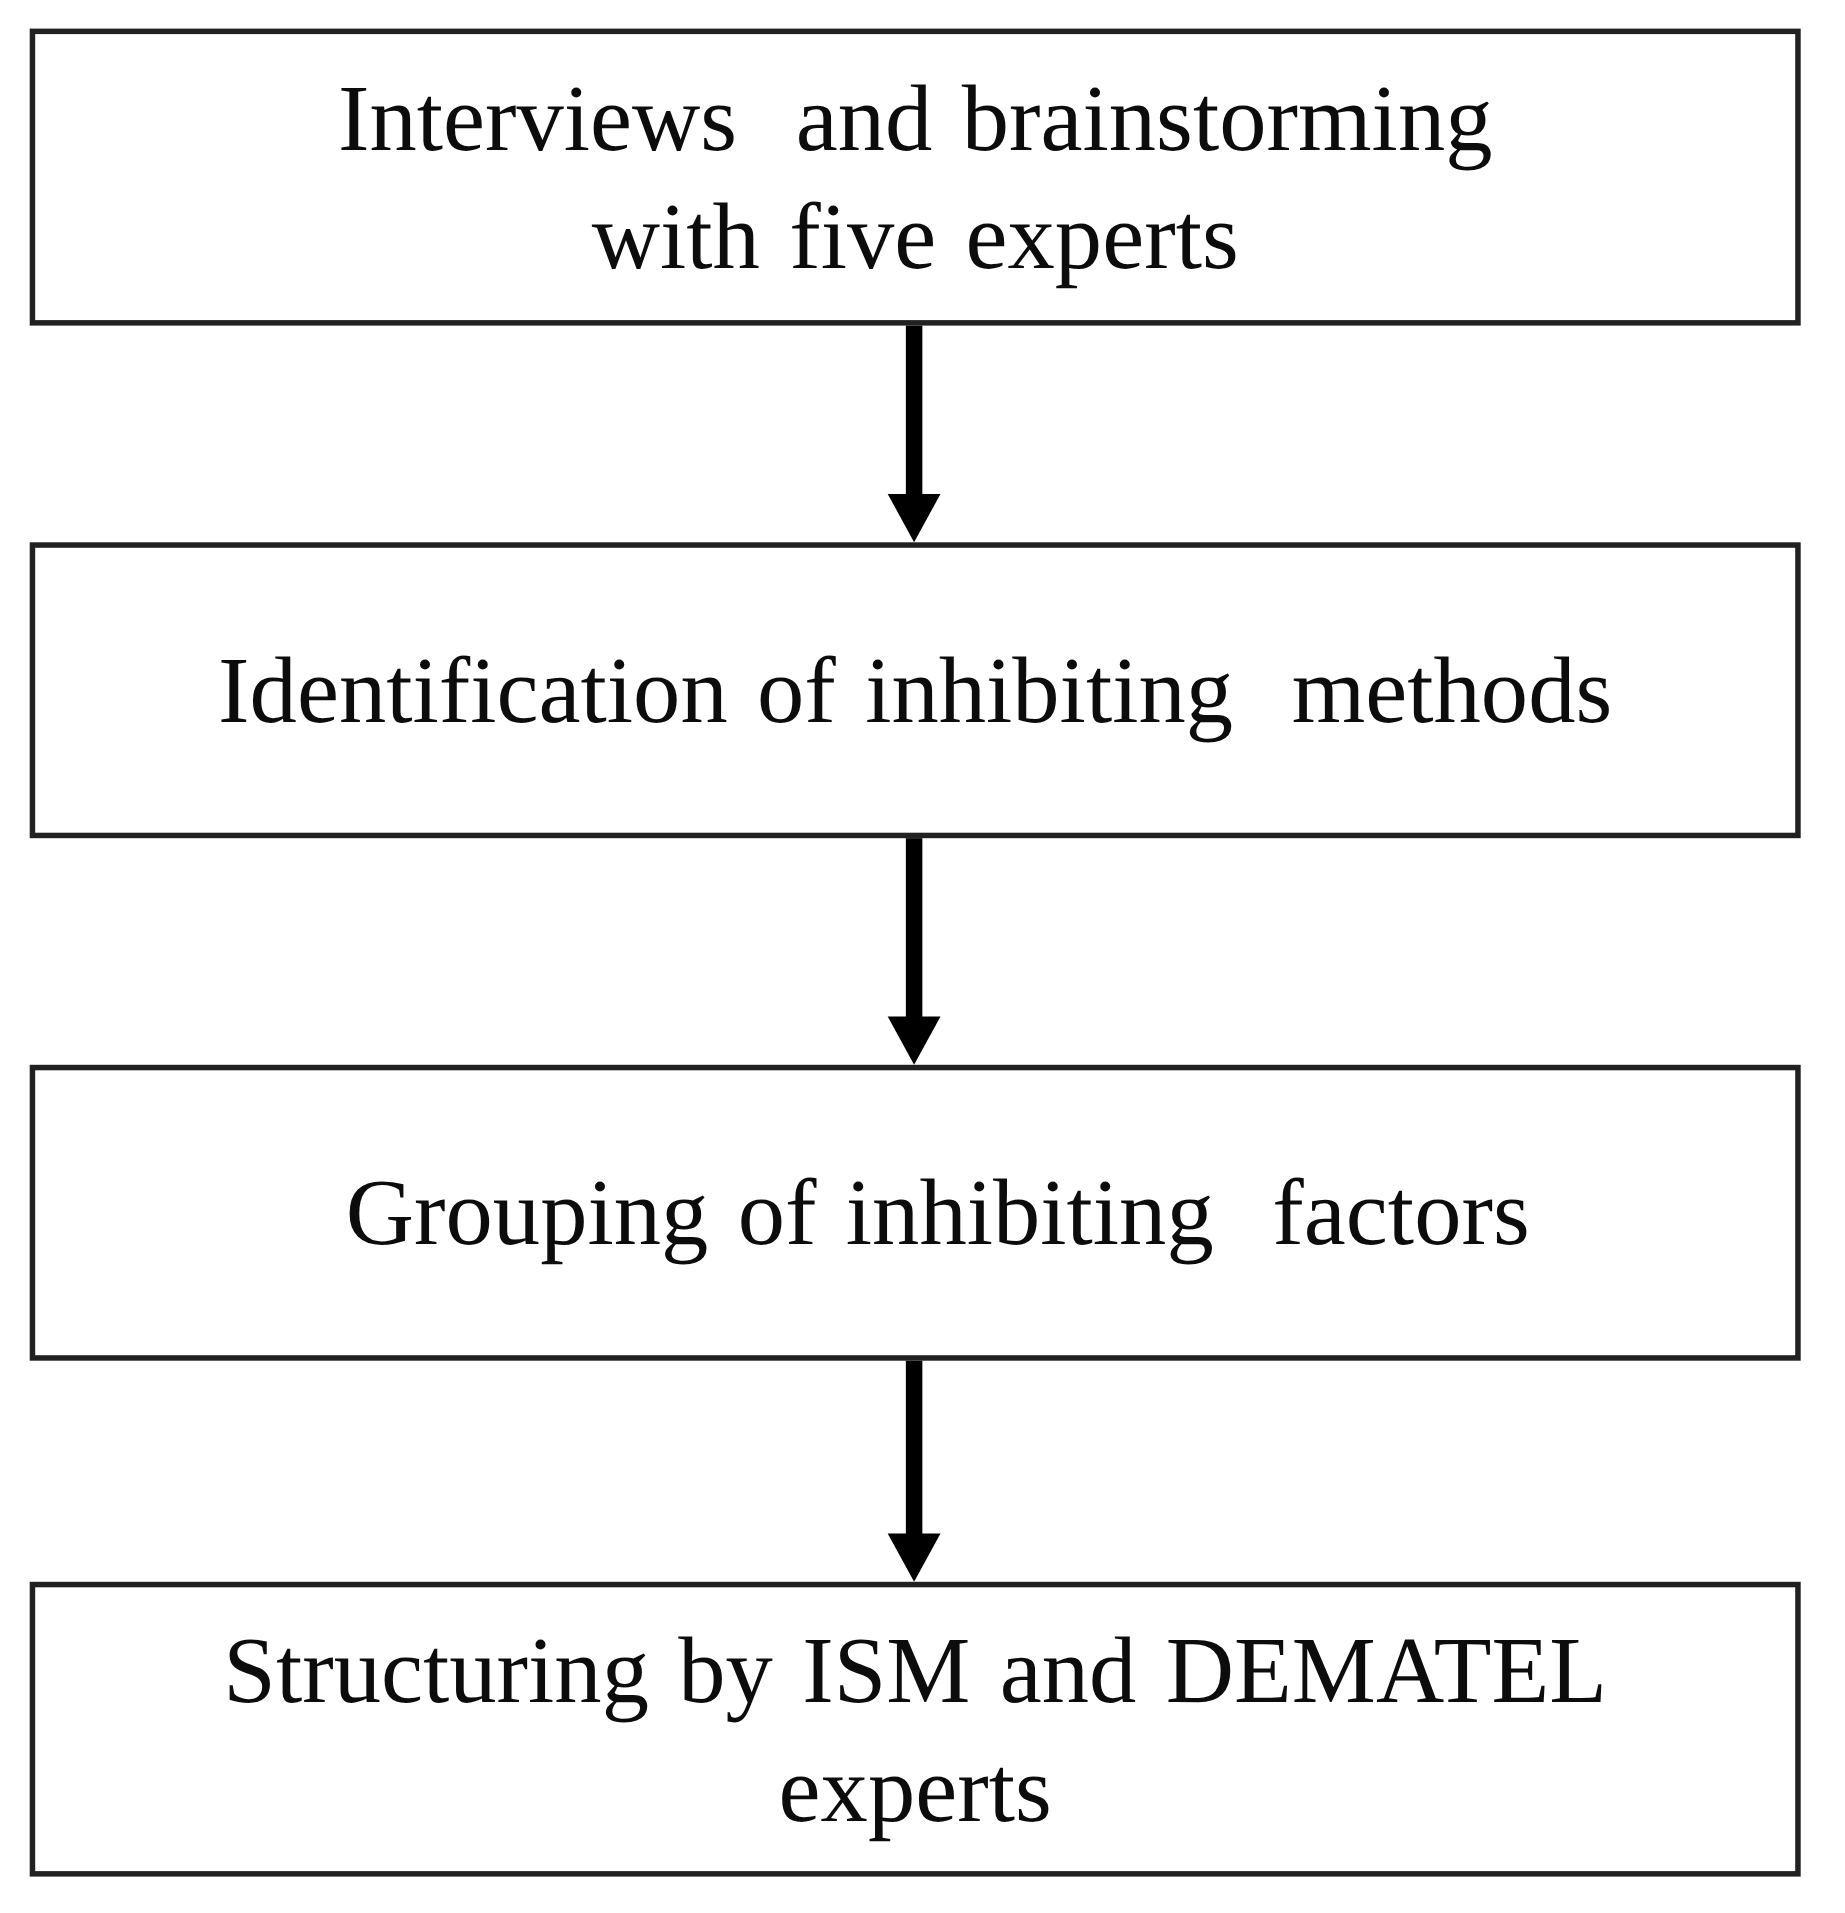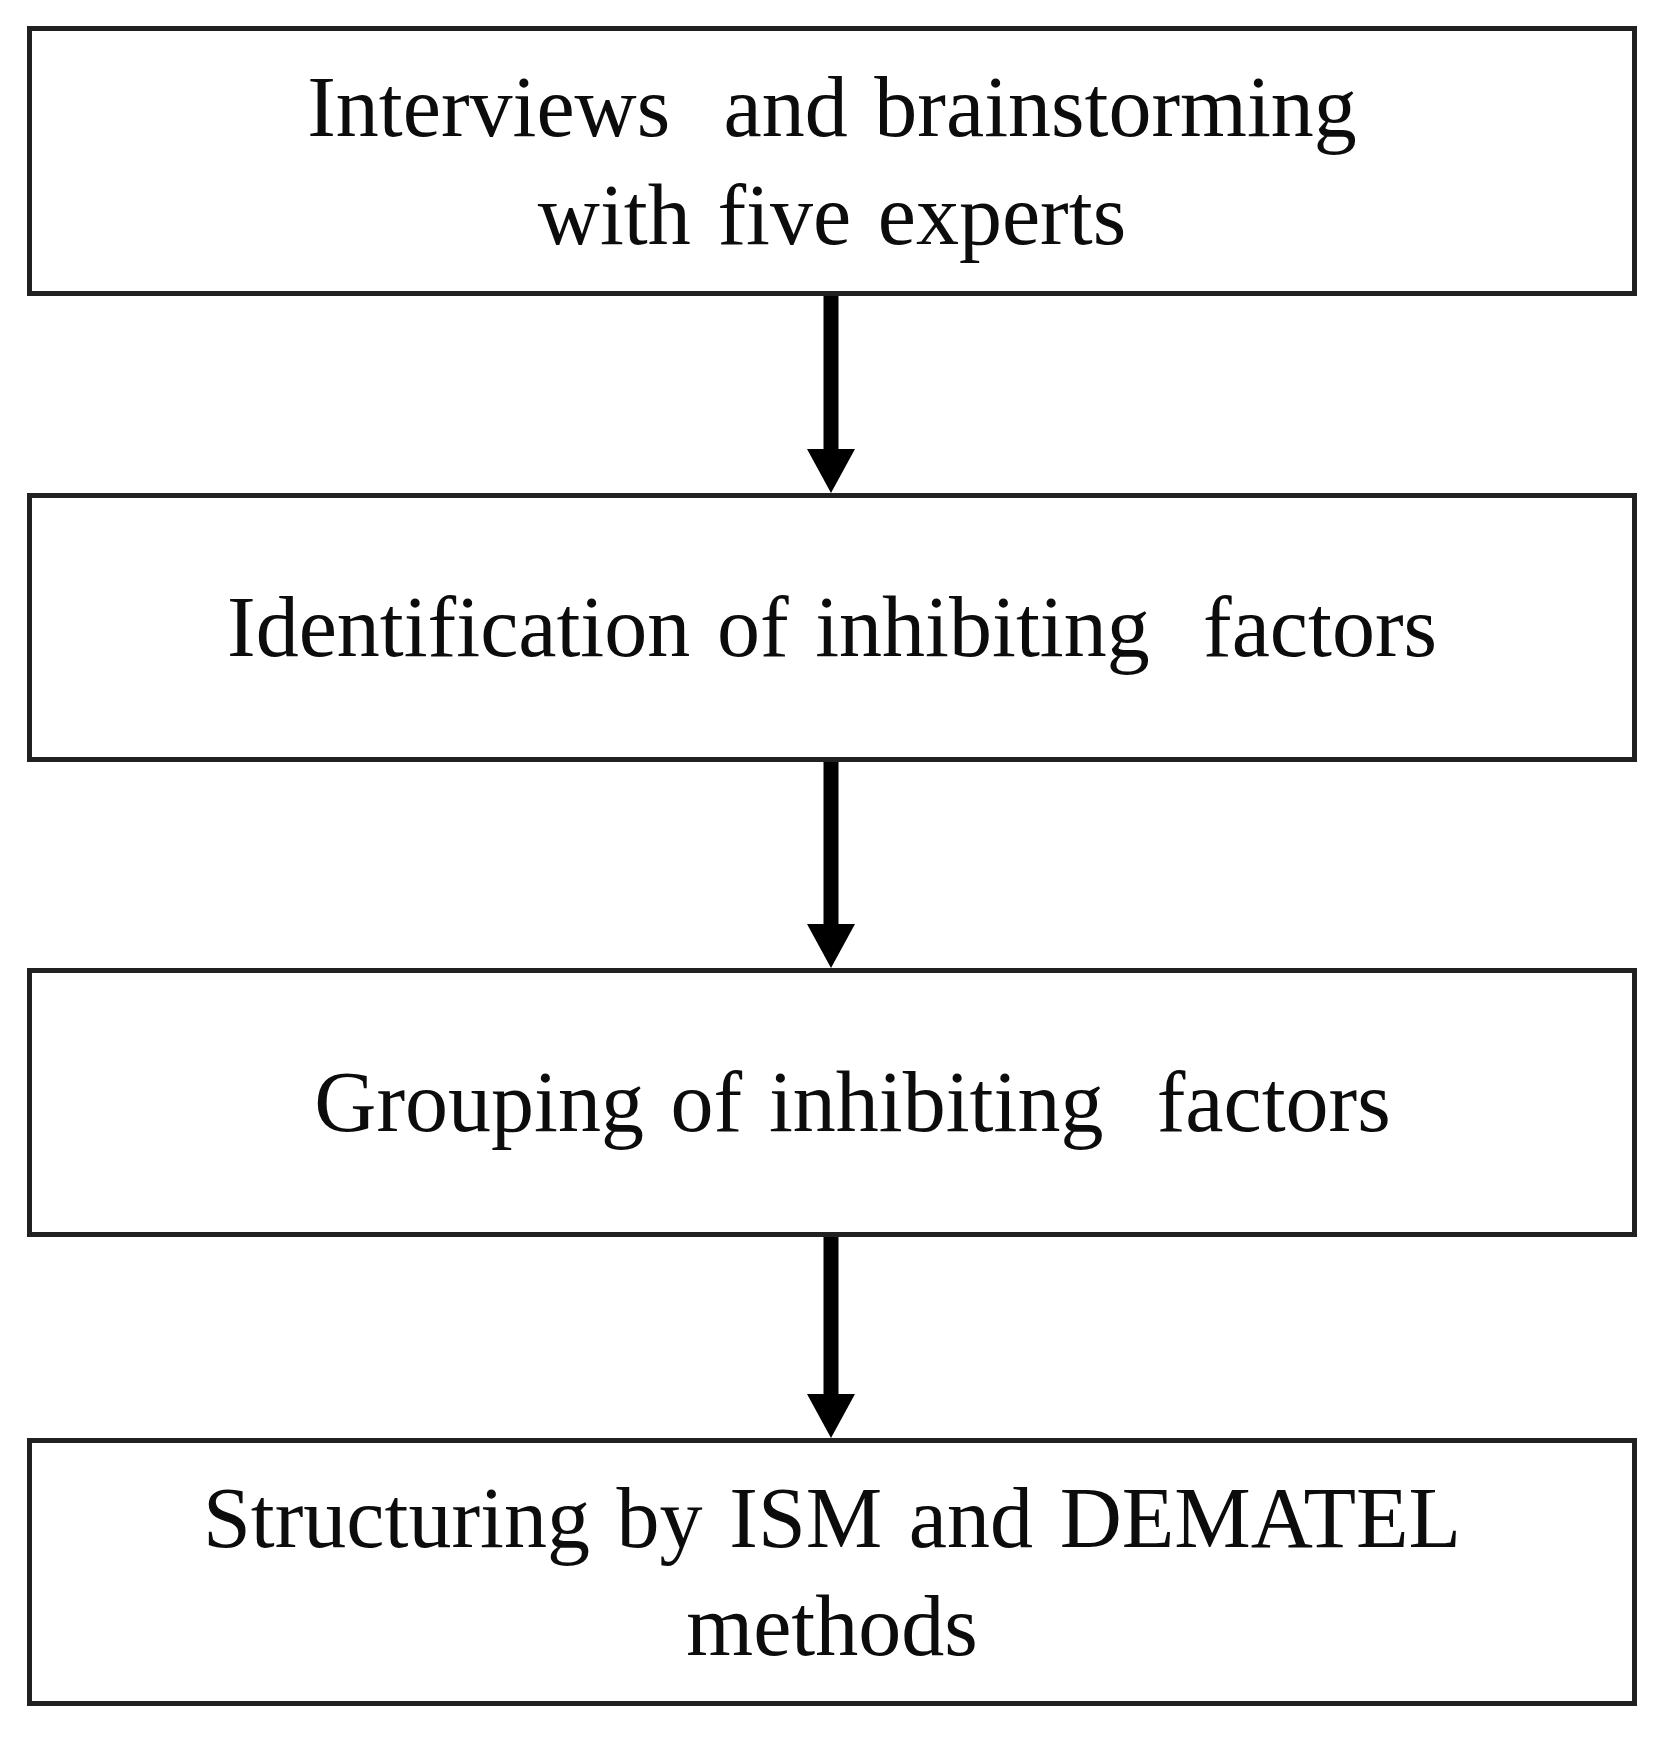--- a/index.html
+++ b/index.html
@@ -74,35 +74,35 @@
     <div class="label">Interviews  and brainstorming
 with five experts</div>
   </div>
 
   <div id="arrow-1" class="flow-arrow">
     <div class="arrow-shaft"></div>
     <div class="arrow-head"></div>
   </div>
 
   <div id="box-2" class="flow-box">
-    <div class="label">Identification of inhibiting  factors</div>
+    <div class="label">Identification of inhibiting  methods</div>
   </div>
 
   <div id="arrow-2" class="flow-arrow">
     <div class="arrow-shaft"></div>
     <div class="arrow-head"></div>
   </div>
 
   <div id="box-3" class="flow-box">
     <div class="label">Grouping of inhibiting  factors</div>
   </div>
 
   <div id="arrow-3" class="flow-arrow">
     <div class="arrow-shaft"></div>
     <div class="arrow-head"></div>
   </div>
 
   <div id="box-4" class="flow-box">
     <div class="label">Structuring by ISM and DEMATEL
-methods</div>
+experts</div>
   </div>
 
 </div>
 
 </body></html>

